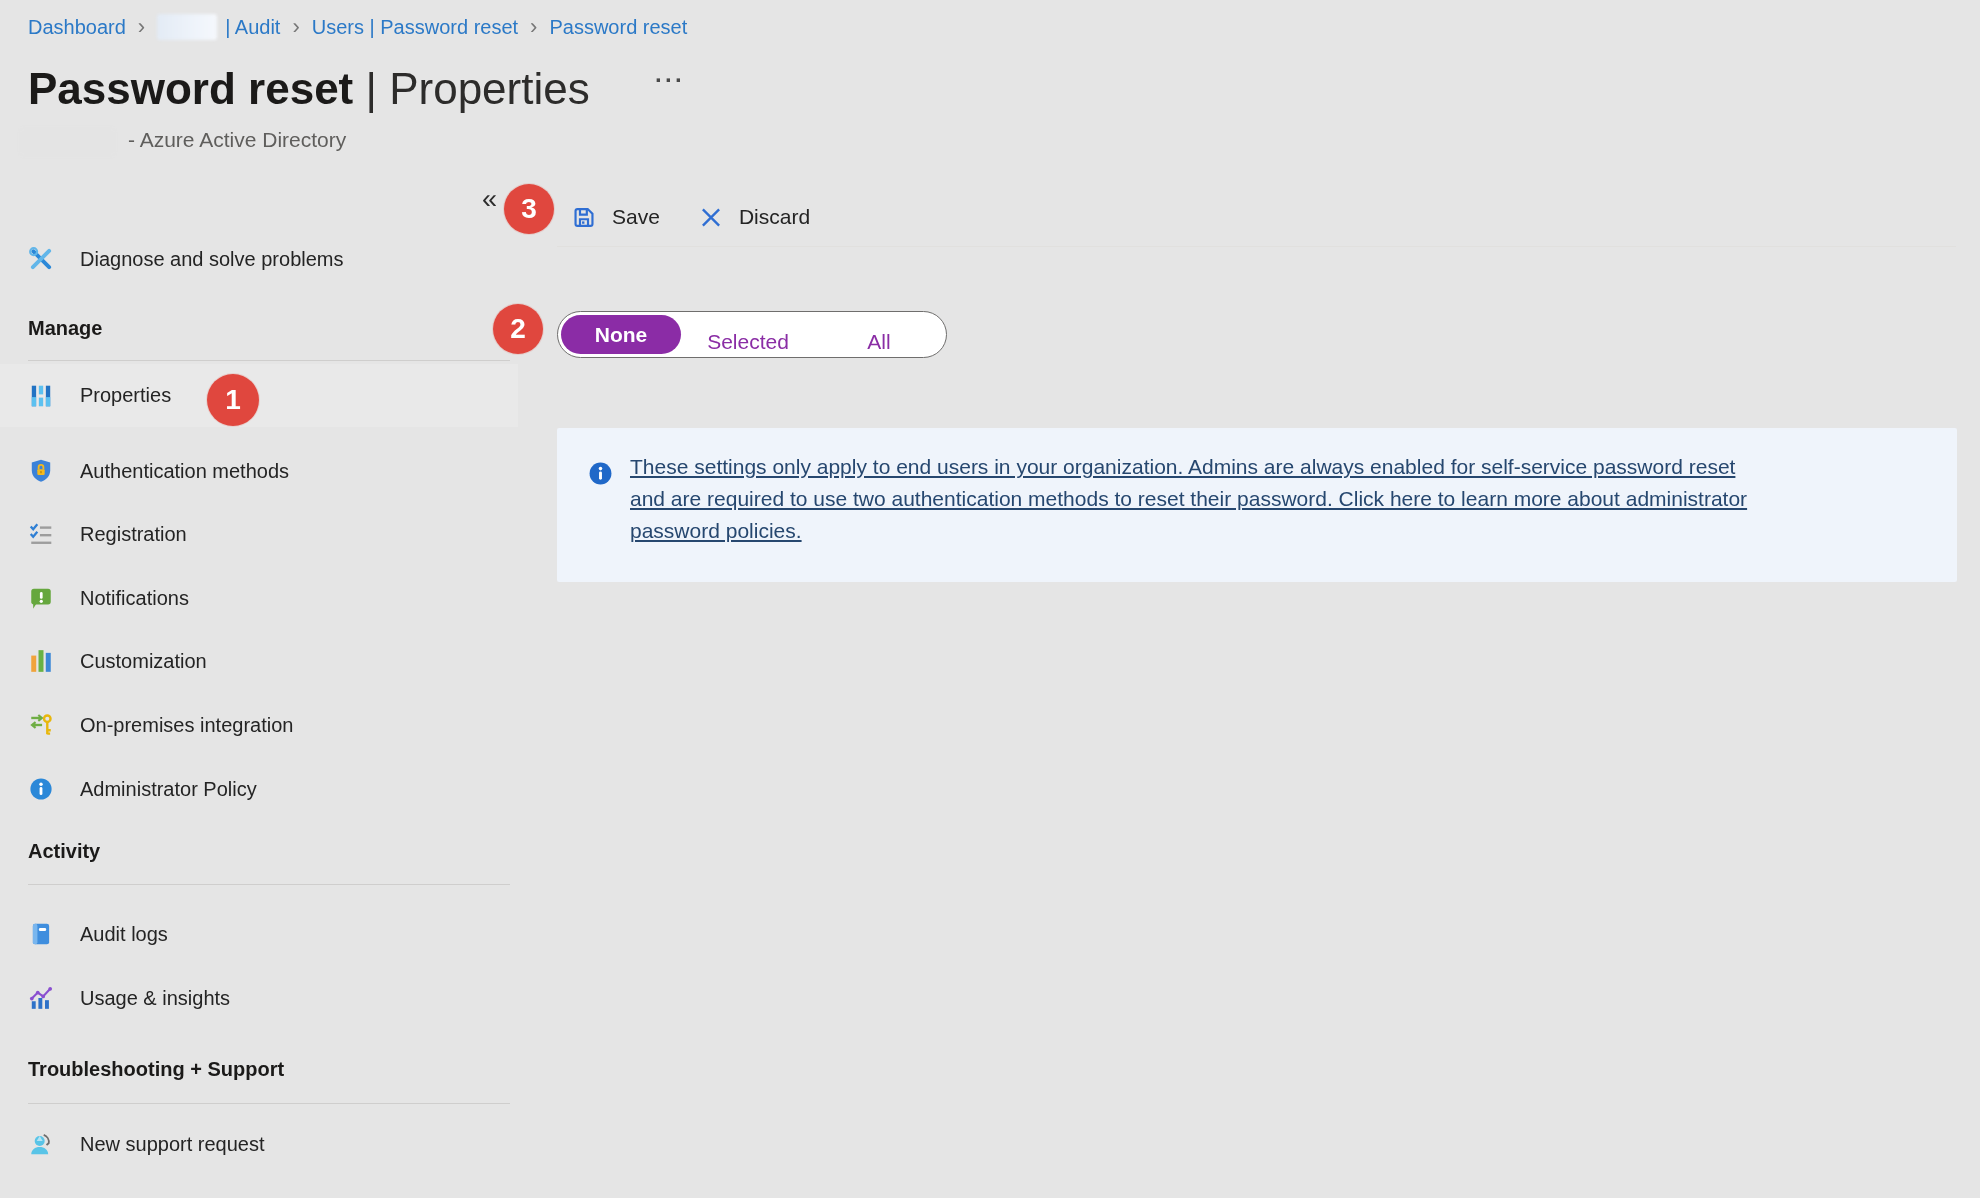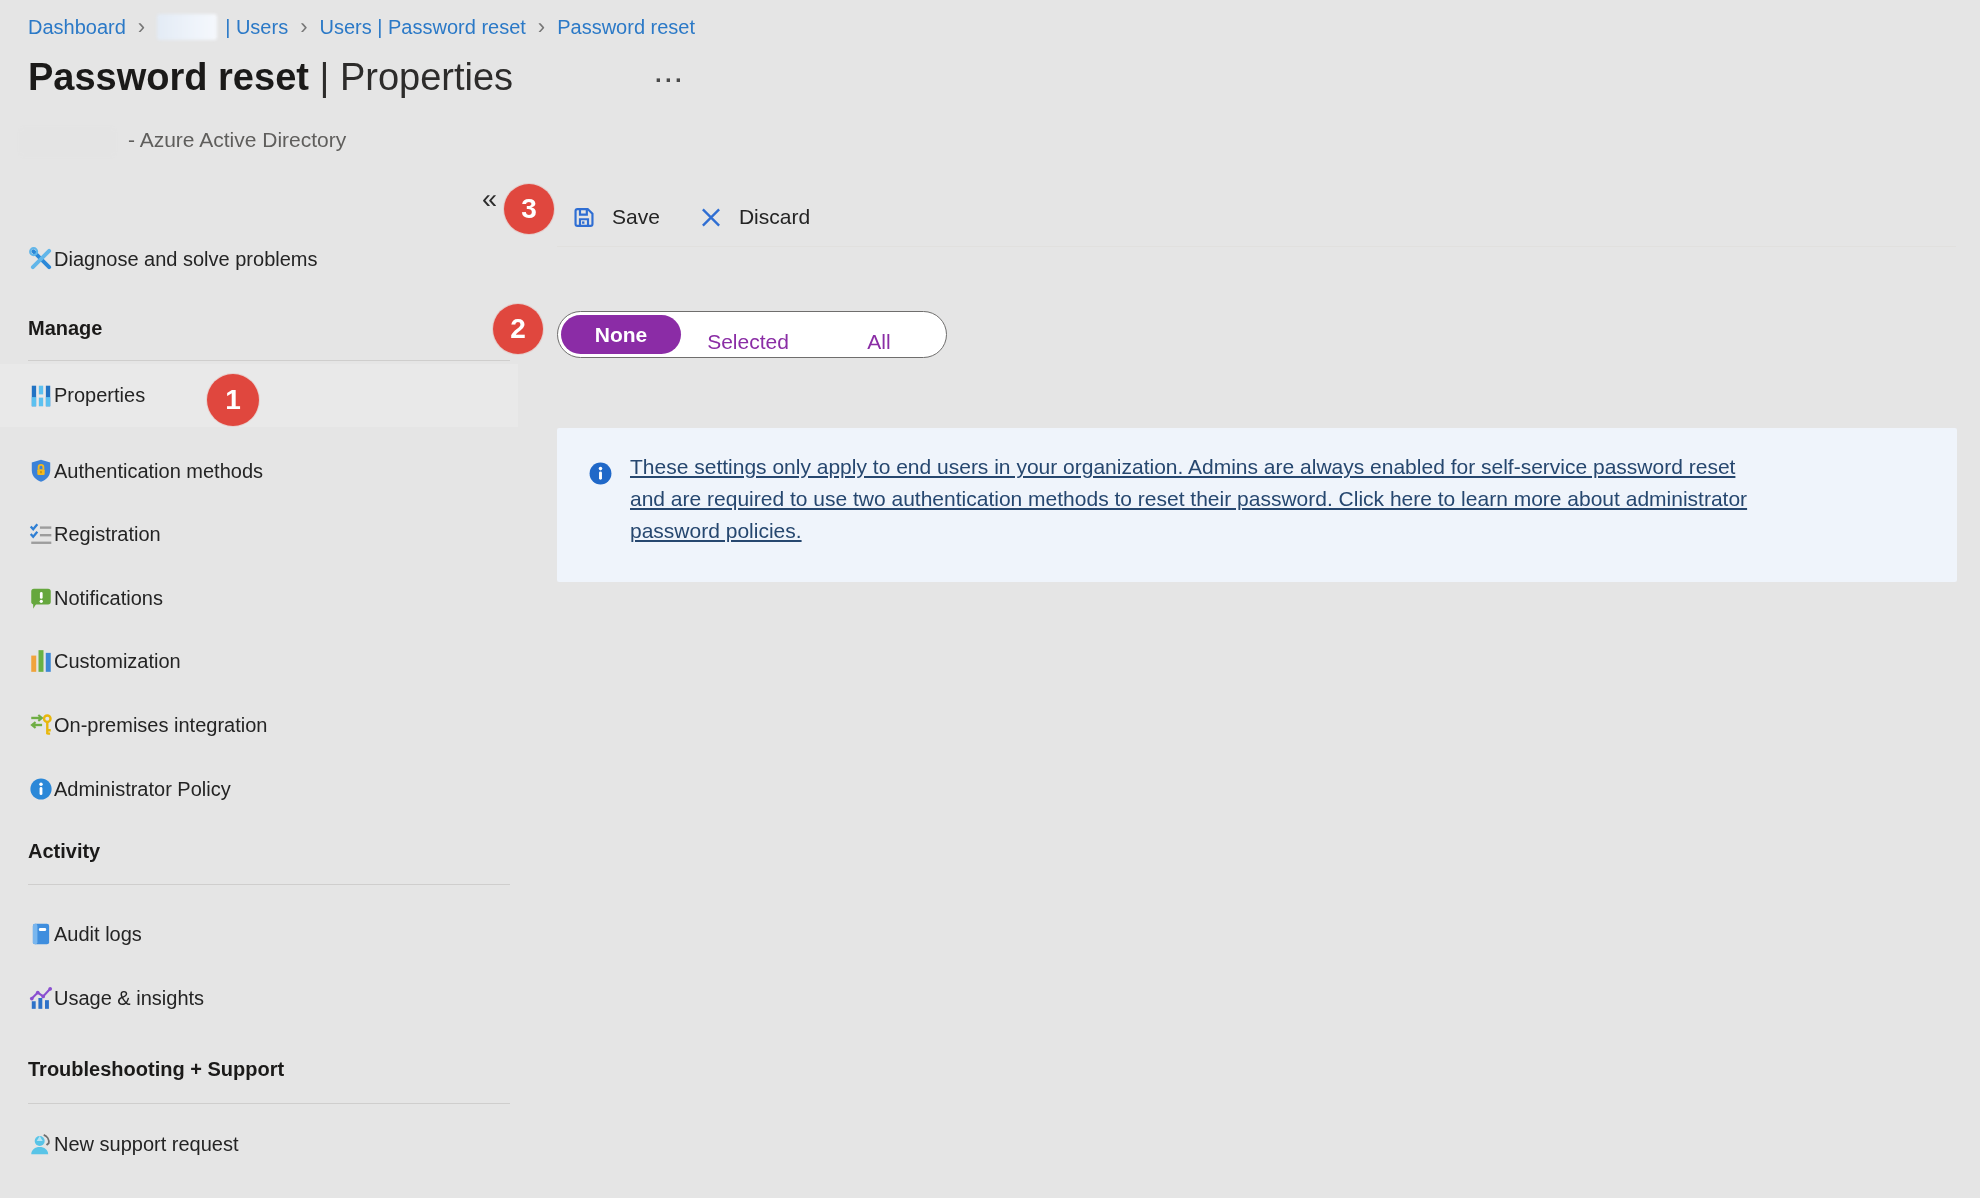--- a/index.html
+++ b/index.html
@@ -15,34 +15,34 @@
   .crumb { color:#2b79c7; text-decoration:none; cursor:pointer; white-space:nowrap; }
   .crumb-sep { color:#777; font-size:22px; line-height:1; padding:0 1px; }
   .redacted-crumb {
     display:inline-block; width:60px; height:26px; border-radius:3px;
     background:linear-gradient(90deg,#e3ebf5,#eef3fa 60%,#f5f8fc); filter:blur(1.5px);
     vertical-align:middle; margin-right:8px;
   }
   .crumb-group { display:flex; align-items:center; }
 
   
-  .title-row { left:28px; top:56px; font-size:38px; color:#1b1a19; white-space:nowrap; }
+  .title-row { left:28px; top:64px; font-size:44px; color:#1b1a19; white-space:nowrap; }
   .title-bold { font-weight:700; }
   .title-rest { font-weight:400; color:#2d2c2b; }
   .more-menu { left:655px; top:66px; font-size:24px; color:#4a4a4a; letter-spacing:2px; cursor:pointer; font-weight:700; }
   .subtitle-row { left:20px; top:128px; display:flex; align-items:flex-start; gap:13px; }
   .redacted-subtitle {
     width:95px; height:28px; border-radius:3px; background:#e4e4e4; filter:blur(1.5px);
   }
   .subtitle-text { font-size:21px; color:#5f5e5c; }
 
   
   .nav-item {
     left:0; width:518px; height:46px; display:flex; align-items:center;
-    padding-left:28px; cursor:pointer; font-size:20px; color:#242424;
+    padding-left:28px; gap:26px; cursor:pointer; font-size:20px; color:#242424;
   }
   .nav-item.selected { background:#e9e9e9; height:63px; }
   .nav-icon { width:26px; height:26px; flex:0 0 26px; display:flex; align-items:center; justify-content:center; }
   .section-header { left:28px; font-size:20px; font-weight:700; color:#1b1a19; }
   .side-divider { left:28px; width:482px; height:1px; background:#cfcecd; }
 
   
   .badge {
     border-radius:50%; background:#e0473e; color:#fff; font-weight:700;
     display:flex; align-items:center; justify-content:center; font-size:28px;
@@ -94,21 +94,21 @@
 </head>
 <body>
 
 <div id="app">
 
   <nav class="abs breadcrumb">
     <a class="crumb">Dashboard</a>
     <span class="crumb-sep">›</span>
     <span class="crumb-group">
       <span class="redacted-crumb"></span>
-      <a class="crumb">| Users</a>
+      <a class="crumb">| Audit</a>
     </span>
     <span class="crumb-sep">›</span>
     <a class="crumb">Users | Password reset</a>
     <span class="crumb-sep">›</span>
     <a class="crumb">Password reset</a>
   </nav>
 
   <h1 class="abs title-row"><span class="title-bold">Password reset</span><span class="title-rest"> | Properties</span></h1>
   <div class="abs more-menu">···</div>
 

